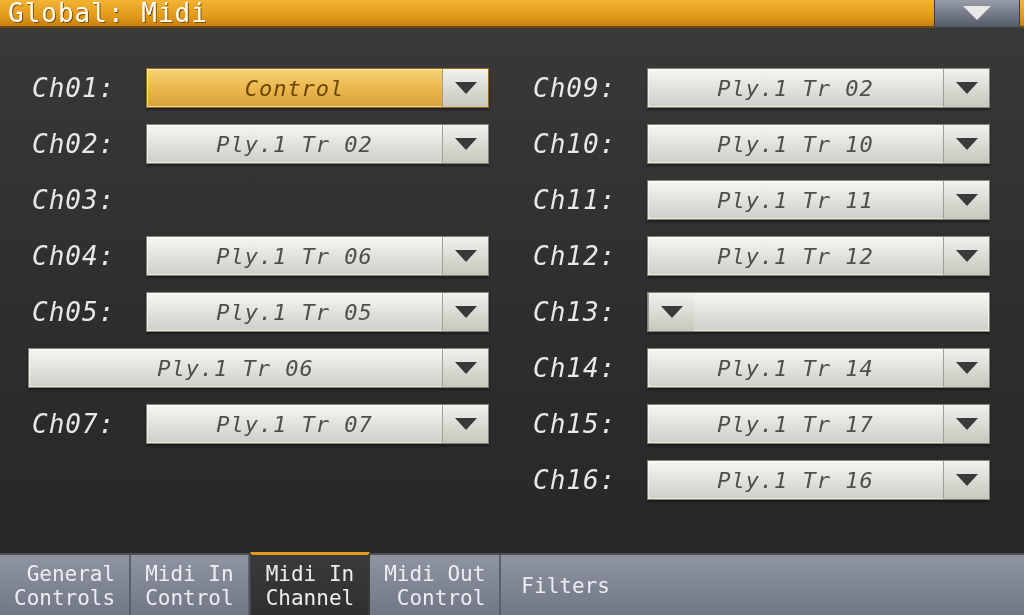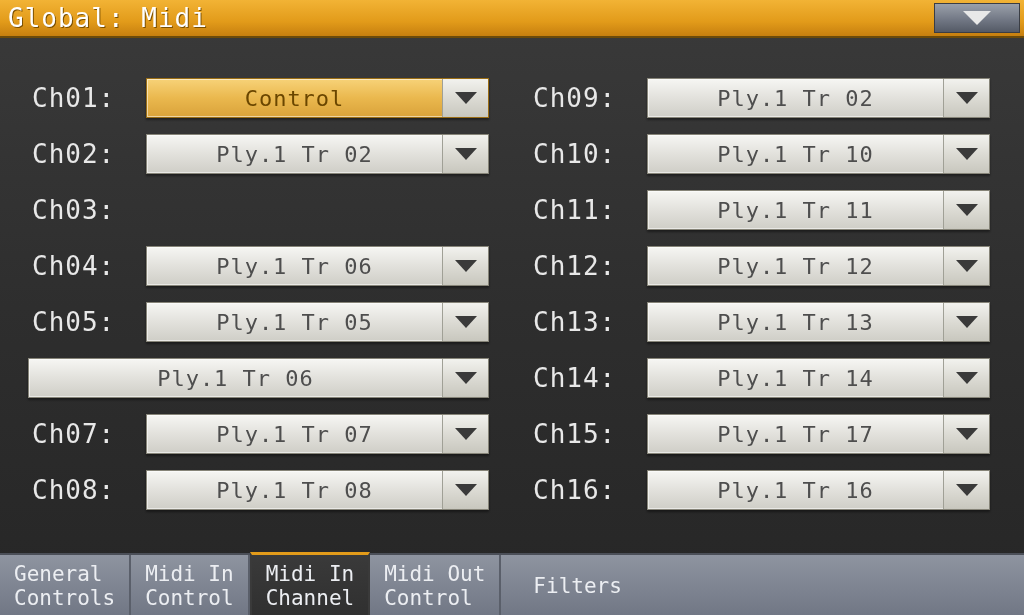--- a/index.html
+++ b/index.html
@@ -12,21 +12,21 @@
   }
   .screen {
     width: 1024px;
     height: 615px;
     display: flex;
     flex-direction: column;
     background: linear-gradient(to bottom, #3a3a3a 0%, #2e2e2e 50%, #262626 100%);
   }
   
   .titlebar {
-    height: 38px;
+    height: 28px;
     background: linear-gradient(to bottom, #f2b335 0%, #e29b1a 60%, #c67f0f 100%);
     border-bottom: 2px solid #6b4a0a;
     display: flex;
     align-items: center;
     justify-content: space-between;
     padding: 0 4px 0 8px;
   }
   .titlebar .title {
     color: #ffffff;
     font-size: 26px;
@@ -55,20 +55,21 @@
   .col {
     flex: 1;
     display: flex;
     flex-direction: column;
     gap: 12px;
   }
   .row {
     display: flex;
     align-items: center;
     height: 44px;
+    font-style: italic;
   }
   .ch-label {
     width: 118px;
     font-size: 26px;
     letter-spacing: 1px;
     color: #e8e8e8;
     text-align: left;
     padding-left: 4px;
   }
   .combo {
@@ -114,33 +115,33 @@
   }
   .tab {
     padding: 6px 14px 4px 14px;
     display: flex;
     flex-direction: column;
     justify-content: center;
     align-items: center;
     color: #eceef2;
     font-size: 21px;
     line-height: 24px;
-    text-align: left;
+    text-align: right;
     border-right: 2px solid #5a5f6a;
     cursor: pointer;
     white-space: pre;
   }
   .tab.active {
     background: linear-gradient(to bottom, #3a3a3a 0%, #303030 100%);
     border-top: 3px solid #e29b1a;
     margin-top: -3px;
     border-right: 2px solid #3a3a3a;
     border-left: 2px solid #3a3a3a;
   }
-  .tab.last { flex: 1; justify-content: center; align-items: flex-start; padding-left: 32px; border-right: none; }
+  .tab.last { flex: 1; justify-content: center; align-items: flex-start; padding-left: 20px; border-right: none; }
 </style>
 </head>
 <body>
 
 <div class="screen">
 
   <div class="titlebar">
     <span class="title">Global: Midi</span>
     <div class="titlemenu">
       <svg width="28" height="14" viewBox="0 0 28 14">
@@ -213,31 +214,20 @@
         <span class="ch-label">Ch07:</span>
         <div class="combo">
           <span class="value">Ply.1 Tr 07</span>
           <span class="arrow">
               <svg width="22" height="12" viewBox="0 0 22 12">
                 <polygon points="0,0 22,0 11,12" fill="#3a3a3a"></polygon>
               </svg>
             </span>
         </div>
       </div>
-      <div class="row">
-        <span class="ch-label">Ch08:</span>
-        <div class="combo">
-          <span class="value">Ply.1 Tr 08</span>
-          <span class="arrow">
-              <svg width="22" height="12" viewBox="0 0 22 12">
-                <polygon points="0,0 22,0 11,12" fill="#3a3a3a"></polygon>
-              </svg>
-            </span>
-        </div>
-      </div>
     </div>
 
     <div class="col">
       <div class="row">
         <span class="ch-label">Ch09:</span>
         <div class="combo">
           <span class="value">Ply.1 Tr 02</span>
           <span class="arrow">
               <svg width="22" height="12" viewBox="0 0 22 12">
                 <polygon points="0,0 22,0 11,12" fill="#3a3a3a"></polygon>
@@ -274,21 +264,20 @@
           <span class="arrow">
               <svg width="22" height="12" viewBox="0 0 22 12">
                 <polygon points="0,0 22,0 11,12" fill="#3a3a3a"></polygon>
               </svg>
             </span>
         </div>
       </div>
       <div class="row">
         <span class="ch-label">Ch13:</span>
         <div class="combo">
-          <span class="value">Ply.1 Tr 13</span>
           <span class="arrow">
               <svg width="22" height="12" viewBox="0 0 22 12">
                 <polygon points="0,0 22,0 11,12" fill="#3a3a3a"></polygon>
               </svg>
             </span>
         </div>
       </div>
       <div class="row">
         <span class="ch-label">Ch14:</span>
         <div class="combo">

